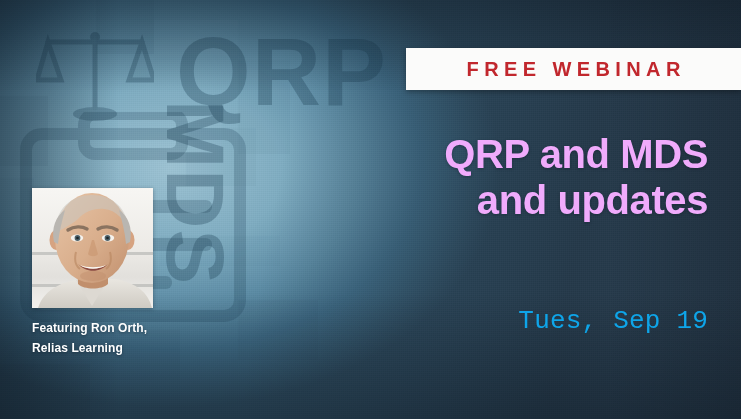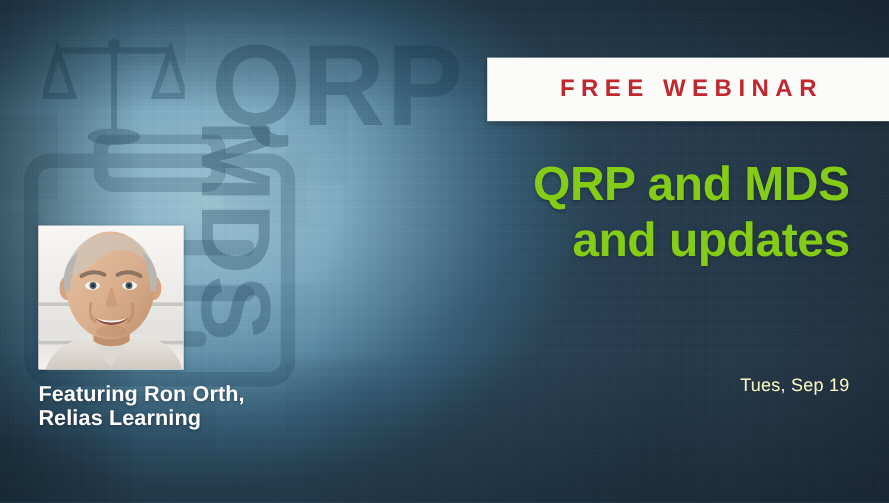--- a/index.html
+++ b/index.html
@@ -106,21 +106,21 @@
     inset: 0;
     opacity: 0.20;
   }
 
   
   .free-banner {
     position: absolute;
     left: 406px;
     top: 48px;
     right: 0;
-    height: 53px;
+    height: 42px;
     background: #fbfbfa;
     box-shadow: 0 2px 5px rgba(0,0,0,0.30);
     display: flex;
     align-items: center;
     justify-content: center;
   }
   .free-banner-text {
     color: #c1272d;
     font-size: 20px;
     font-weight: bold;
@@ -128,40 +128,41 @@
     text-indent: 5.4px;
   }
 
   
   .headline {
     position: absolute;
     right: 33px;
     top: 131px;
     width: 340px;
     text-align: right;
-    color: #84cc16;
+    color: #f0abfc;
     font-size: 40px;
     font-weight: bold;
     line-height: 46px;
     letter-spacing: -0.4px;
     text-shadow: 0 1px 3px rgba(10,20,30,0.35);
   }
   .headline-line { display: block; white-space: nowrap; }
 
   
   .when {
     position: absolute;
     right: 33px;
     top: 308px;
     width: 330px;
     text-align: right;
-    color: #fef9c3;
-    font-size: 15px;
+    color: #0ea5e9;
+    font-size: 26px;
     line-height: 27px;
     letter-spacing: 0.2px;
+    font-family: Liberation Mono, monospace;
   }
   .when-line { display: block; }
 
   
   .photo {
     position: absolute;
     left: 32px;
     top: 188px;
     width: 121px;
     height: 120px;
@@ -186,21 +187,21 @@
     inset: 0;
   }
 
   
   .featuring {
     position: absolute;
     left: 32px;
     top: 318px;
     width: 250px;
     color: #ffffff;
-    font-size: 18px;
+    font-size: 12px;
     font-weight: bold;
     line-height: 20px;
     letter-spacing: 0.1px;
     text-shadow: 0 1px 3px rgba(10,20,30,0.45);
   }
   .featuring-line { display: block; }
 </style>
 </head>
 <body>
 

